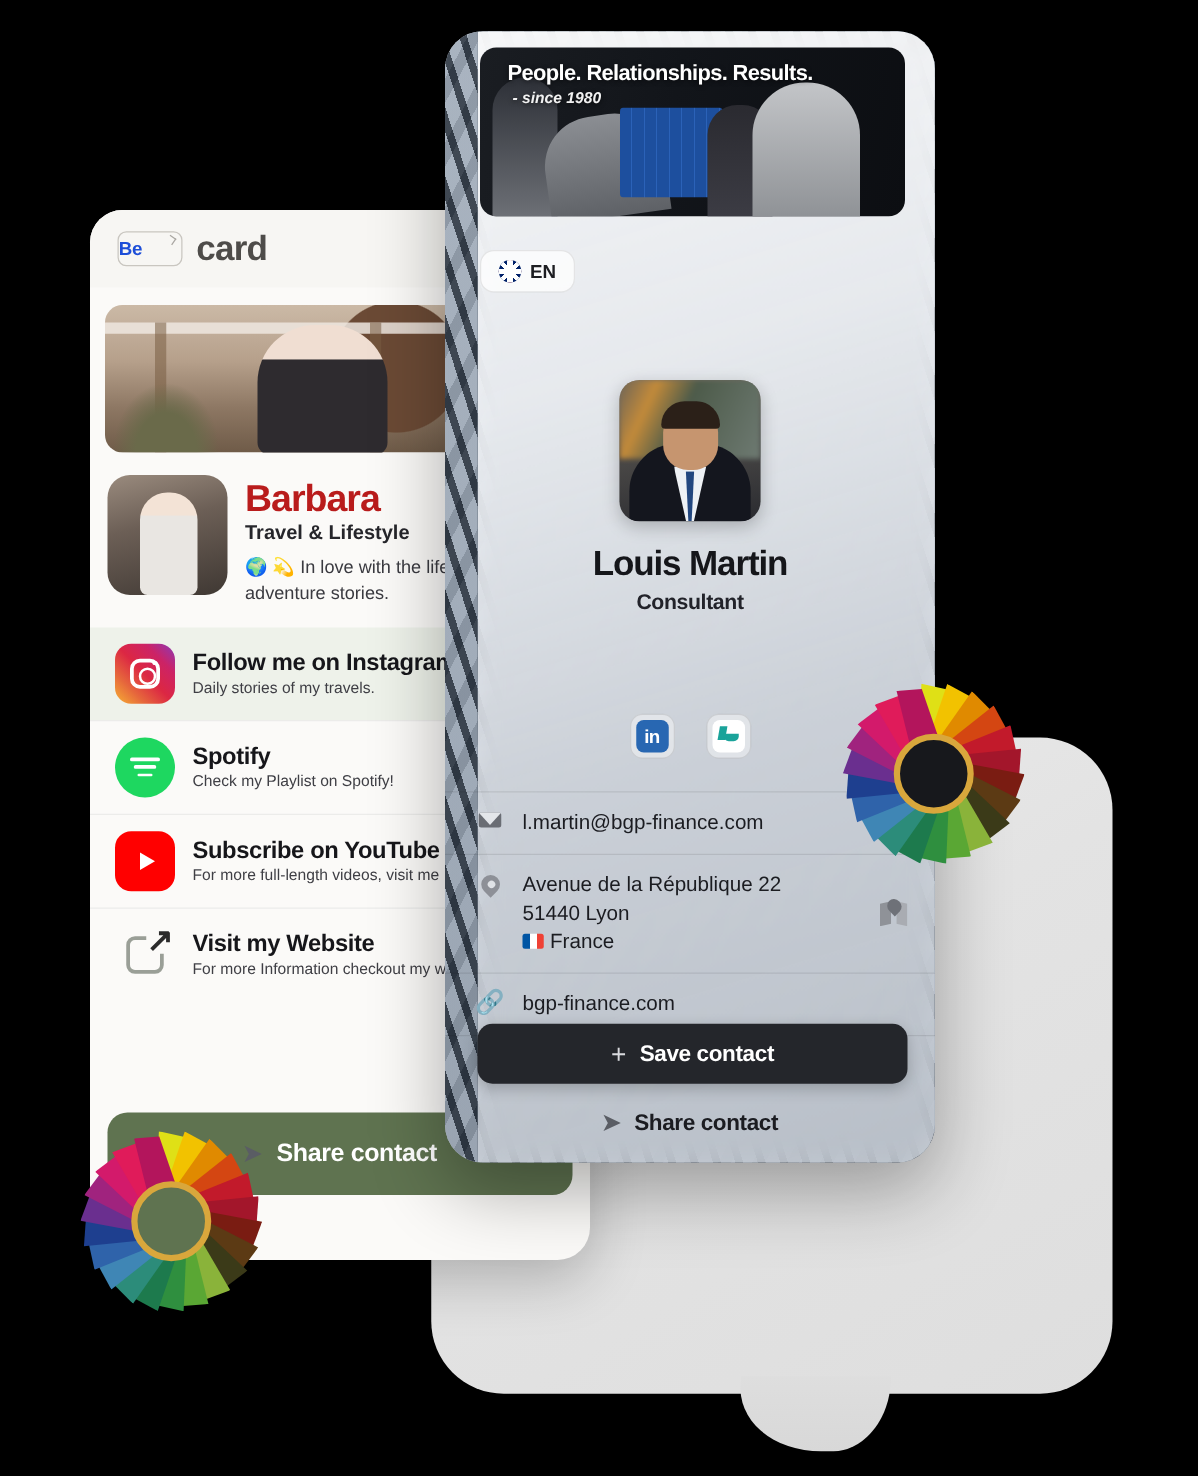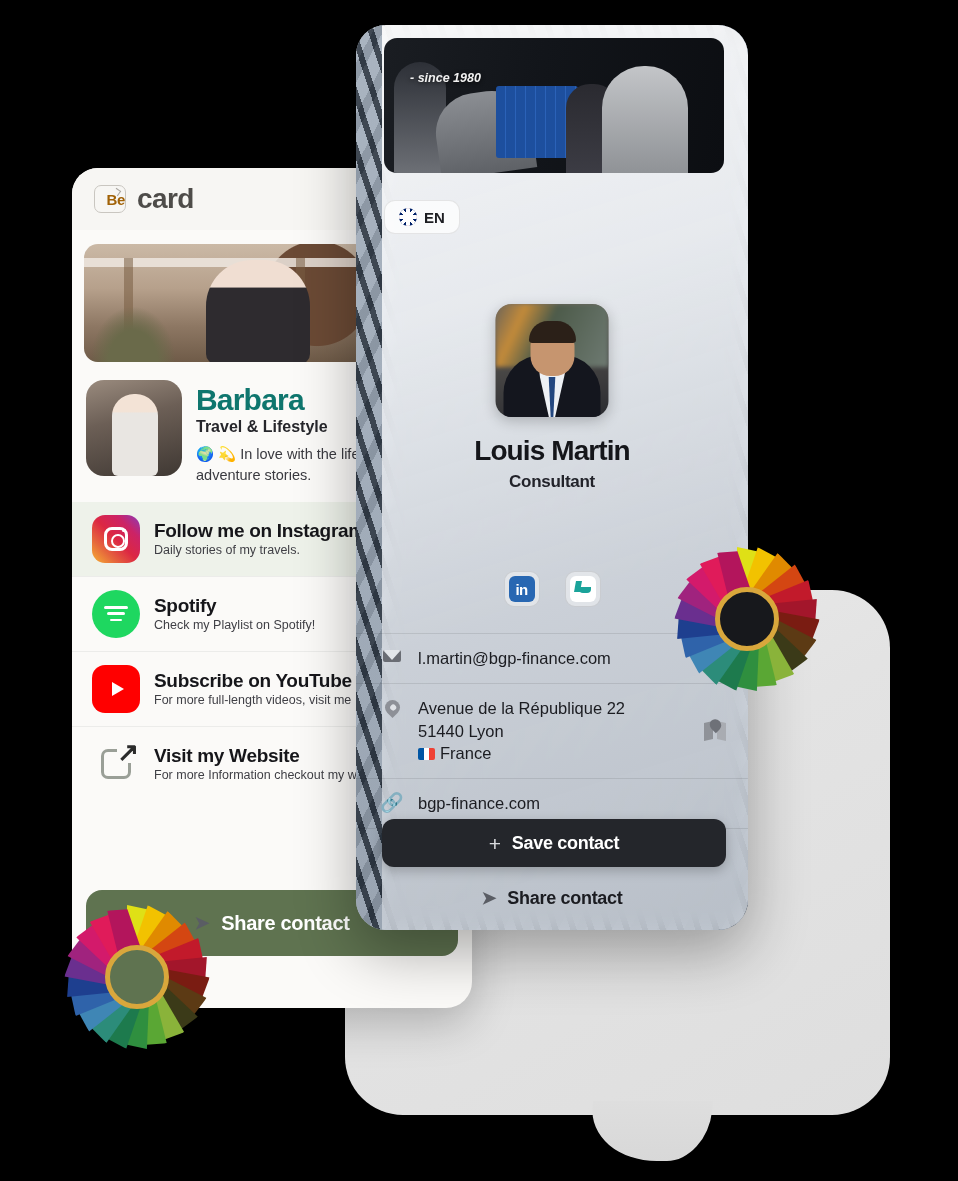--- a/index.html
+++ b/index.html
@@ -34,23 +34,23 @@
 
   
   .leftcard{
     position:absolute; left:72px; top:168px; width:400px; height:840px;
     background:#fbfaf8; border-radius:26px;
     box-shadow:0 16px 44px rgba(0,0,0,.22);
     overflow:hidden;
   }
   .lc-head{ height:62px; display:flex; align-items:center; padding:0 22px; background:#f7f6f3; }
   .be-badge{
-    width:32px; height:28px; border:1.6px solid #c9c6c0; border-radius:7px;
-    display:flex; align-items:center; justify-content:flex-end;
-    font-size:15px; font-weight:700; color:#a16207; letter-spacing:-.3px;
+    width:52px; height:28px; border:1.6px solid #c9c6c0; border-radius:7px;
+    display:flex; align-items:center; justify-content:flex-start;
+    font-size:15px; font-weight:700; color:#1d4ed8; letter-spacing:-.3px;
     position:relative;
   }
   .be-badge .tick{ position:absolute; right:5px; top:3px; width:6px; height:6px;
     border-top:1.5px solid #a9a6a1; border-right:1.5px solid #a9a6a1; transform:rotate(35deg);}
   .lc-head .word{ margin-left:11px; font-size:28px; font-weight:700; color:#4e4c49; letter-spacing:-.6px;}
 
   .lc-hero{
     margin:14px 12px 0; height:118px; border-radius:14px;
     background:
       radial-gradient(circle at 62% 42%, #6b4a35 0 52px, transparent 53px),
@@ -69,21 +69,21 @@
 
   .lc-prof{ display:flex; padding:18px 14px 6px; gap:14px; }
   .lc-avatar{
     width:96px; height:96px; border-radius:18px; flex:none;
     background:linear-gradient(165deg,#9a8b7e 0%,#6c5f56 40%,#3f3833 100%);
     position:relative; overflow:hidden;
   }
   .lc-avatar:after{ content:""; position:absolute; left:26px; top:14px; width:46px; height:82px;
     background:linear-gradient(180deg,#f3e3d6 0 22%,#e9e6e2 23% 100%); border-radius:22px 22px 6px 6px;}
   .lc-txt{ padding-top:4px; overflow:hidden; }
-  .lc-name{ font-size:30px; font-weight:700; color:#0f766e; letter-spacing:-.8px; line-height:1.05; white-space:nowrap;}
+  .lc-name{ font-size:30px; font-weight:700; color:#b91c1c; letter-spacing:-.8px; line-height:1.05; white-space:nowrap;}
   .lc-role{ font-size:16px; font-weight:700; color:#26262b; margin-top:2px; white-space:nowrap;}
   .lc-bio{ font-size:14.5px; color:#3a3a40; line-height:1.45; margin-top:8px; }
 
   .lc-rows{ margin-top:10px; }
   .lc-row{ display:flex; align-items:center; gap:14px; padding:13px 20px; border-top:1px solid #ececea;}
   .lc-row.hl{ background:#eef2ea; border-top:none; }
   .lc-ico{ width:48px; height:48px; border-radius:13px; flex:none; display:flex; align-items:center; justify-content:center;}
   .ig{ background:linear-gradient(45deg,#f7b233 0%,#e6683c 25%,#dc2743 50%,#cc2366 75%,#8a3ab9 100%); }
   .ig .o{ width:24px;height:24px;border:3px solid #fff;border-radius:8px;position:relative;}
   .ig .o:before{content:"";position:absolute;left:4px;top:4px;width:10px;height:10px;border:2.6px solid #fff;border-radius:50%;}
@@ -378,20 +378,21 @@
     <div class="ph-glass"></div>
 
     <div class="ph-inner">
 
       <div class="ph-banner">
         <div class="p1"></div>
         <div class="p2"></div>
         <div class="mon"></div>
         <div class="p3"></div>
         <div class="p4"></div>
+        <div class="tl">People. Relationships. Results.</div>
         <div class="sb">- since 1980</div>
       </div>
 
       <div class="ph-logorow">
         <div class="lang">
           <span class="flag-uk"></span>
           <span>EN</span>
         </div>
       </div>
 

